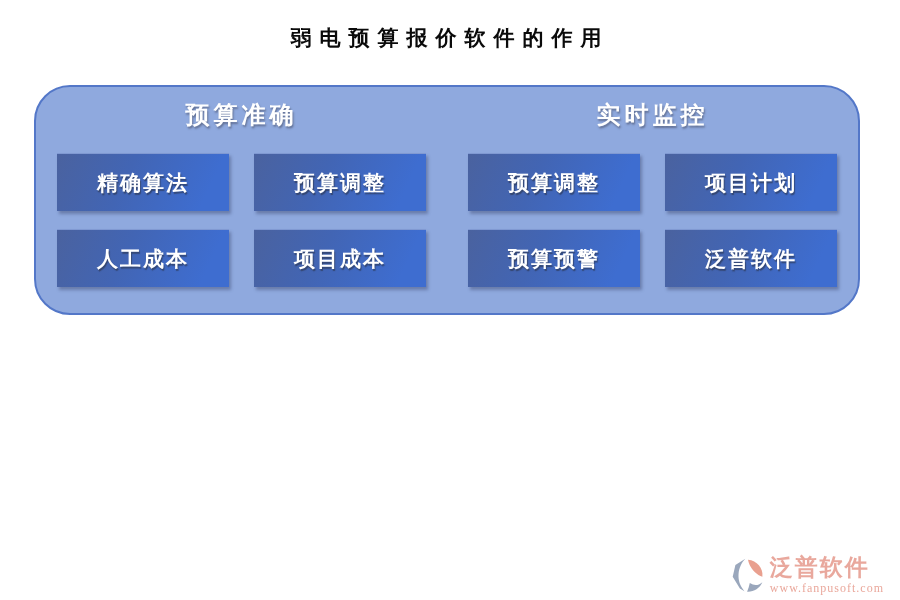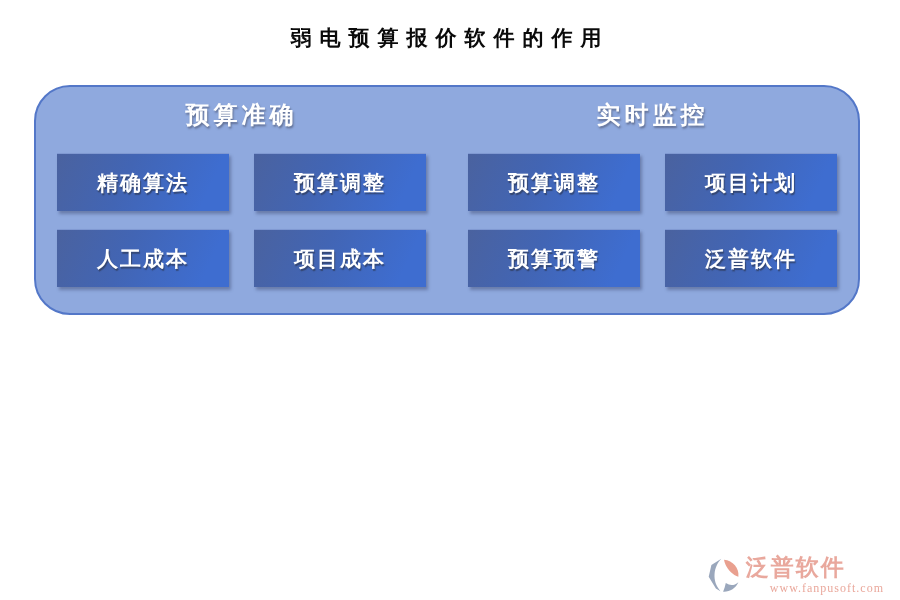--- a/index.html
+++ b/index.html
@@ -72,21 +72,21 @@
     display:flex; align-items:flex-start; gap:4px;
   }
   .logo-mark { width:36px; height:36px; margin-top:2px; }
   .brand-col { display:flex; flex-direction:column; align-items:flex-start; }
   .brand-name {
     color:#E9A89D; font-size:23px; font-weight:bold; letter-spacing:2px;
     line-height:26px;
   }
   .brand-url {
     color:#EAA89C; font-size:12px;
-    font-family:"Liberation Serif", serif; letter-spacing:1px;margin-left:24px;
+    font-family:"Liberation Serif", serif; letter-spacing:1px;
   }
 </style>
 </head>
 <body>
 
 <div class="stage">
 
   <div class="title">弱电预算报价软件的作用</div>
 
   <div class="panel panel-top">

